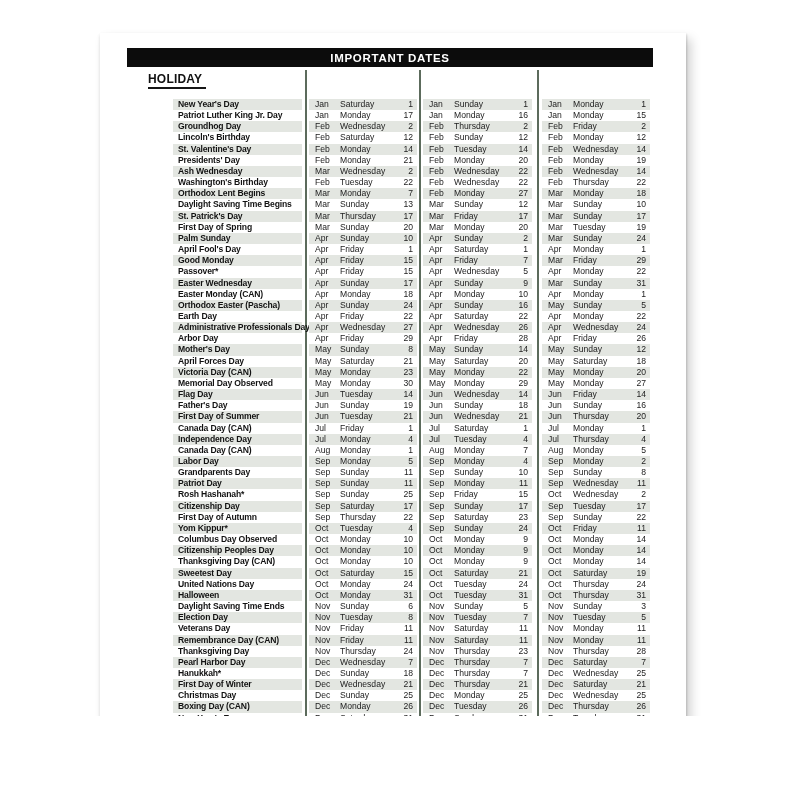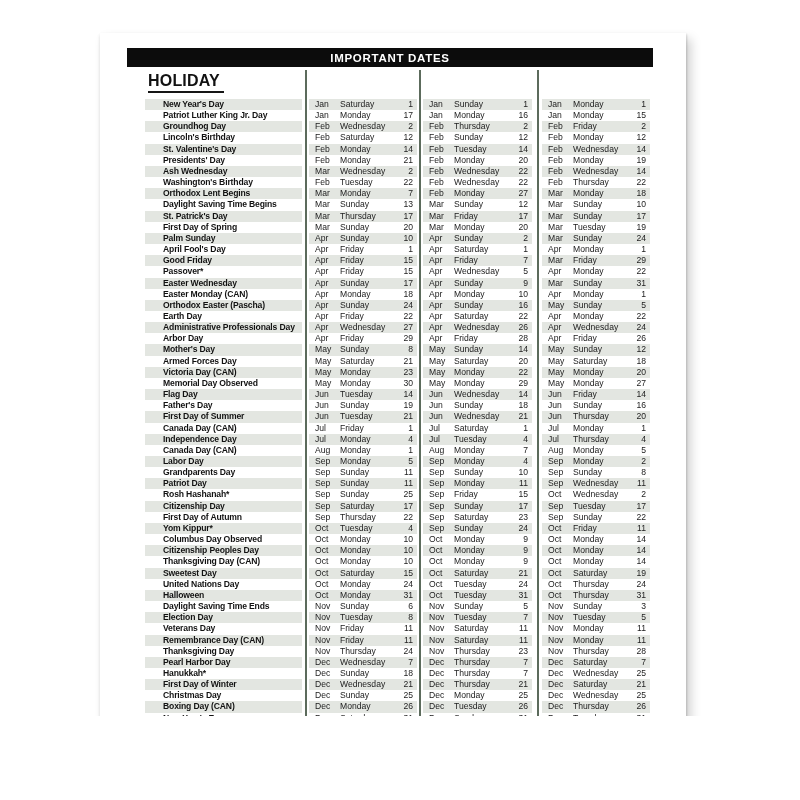--- a/index.html
+++ b/index.html
@@ -9,33 +9,33 @@
     --ink:#1d1d1d;
   }
   html,body{margin:0;padding:0;background:#ffffff;width:800px;height:800px;
     font-family:"Liberation Sans","DejaVu Sans",sans-serif;color:var(--ink);}
   .stage{position:relative;width:800px;height:716px;overflow:hidden;}
   .sheet{position:absolute;left:100px;top:33px;width:586px;height:730px;background:#fff;
     box-shadow:0 2px 3px rgba(0,0,0,.12),5px 6px 10px rgba(0,0,0,.18),1px 1px 2px rgba(0,0,0,.10);}
   .banner{position:absolute;left:27px;top:15px;width:526px;height:19px;background:var(--banner-bg);
     display:flex;align-items:center;justify-content:center;color:#fff;font-weight:bold;
     font-size:11.5px;letter-spacing:.7px;}
-  .holiday-title{position:absolute;left:48px;top:39px;font-size:16px;font-weight:bold;
+  .holiday-title{position:absolute;left:48px;top:39px;font-size:12px;font-weight:bold;
     letter-spacing:.2px;border-bottom:2.5px solid #161616;padding:0 4px 1px 0;color:#111;}
   .vsep{position:absolute;top:37px;width:1.5px;height:655px;background:var(--separator);}
   .vsep.s1{left:205px;}
   .vsep.s2{left:319px;}
   .vsep.s3{left:437px;}
   .rows{position:absolute;left:45px;top:66px;width:513px;}
   .row{display:grid;grid-template-columns:157px 7px 108px 6px 109px 10px 108px;
     height:11.16px;align-items:center;font-size:8.6px;line-height:11.16px;}
   .row .cell{height:100%;box-sizing:border-box;}
   .row.striped .cell{background:var(--stripe);}
-  .cell.name{padding-left:18px;font-weight:bold;white-space:nowrap;letter-spacing:-.15px;color:#121212;
-    display:flex;align-items:center;}
+  .cell.name{padding-left:5px;font-weight:bold;white-space:nowrap;letter-spacing:-.15px;color:#121212;
+    display:flex;align-items:center;margin-left:28px;}
   .cell.group{display:grid;grid-template-columns:25px 1fr 18px;padding:0 4px 0 6px;
     align-items:center;white-space:nowrap;color:#222;}
   .cell.group .d{text-align:right;}
   .footnote{position:absolute;left:48px;top:692px;font-size:11px;color:#1c1c1c;letter-spacing:.1px;}
 </style>
 </head>
 <body>
 
 <div class="stage">
   <div class="sheet">
@@ -333,21 +333,21 @@
             <span class="d">1</span>
           </div>
           <div></div>
           <div class="cell group">
             <span class="m">Apr</span>
             <span class="w">Monday</span>
             <span class="d">1</span>
           </div>
         </div>
         <div class="row striped">
-          <div class="cell name">Good Friday</div>
+          <div class="cell name">Good Monday</div>
           <div></div>
           <div class="cell group">
             <span class="m">Apr</span>
             <span class="w">Friday</span>
             <span class="d">15</span>
           </div>
           <div></div>
           <div class="cell group">
             <span class="m">Apr</span>
             <span class="w">Friday</span>
@@ -522,21 +522,21 @@
             <span class="d">14</span>
           </div>
           <div></div>
           <div class="cell group">
             <span class="m">May</span>
             <span class="w">Sunday</span>
             <span class="d">12</span>
           </div>
         </div>
         <div class="row">
-          <div class="cell name">Armed Forces Day</div>
+          <div class="cell name">April Forces Day</div>
           <div></div>
           <div class="cell group">
             <span class="m">May</span>
             <span class="w">Saturday</span>
             <span class="d">21</span>
           </div>
           <div></div>
           <div class="cell group">
             <span class="m">May</span>
             <span class="w">Saturday</span>

